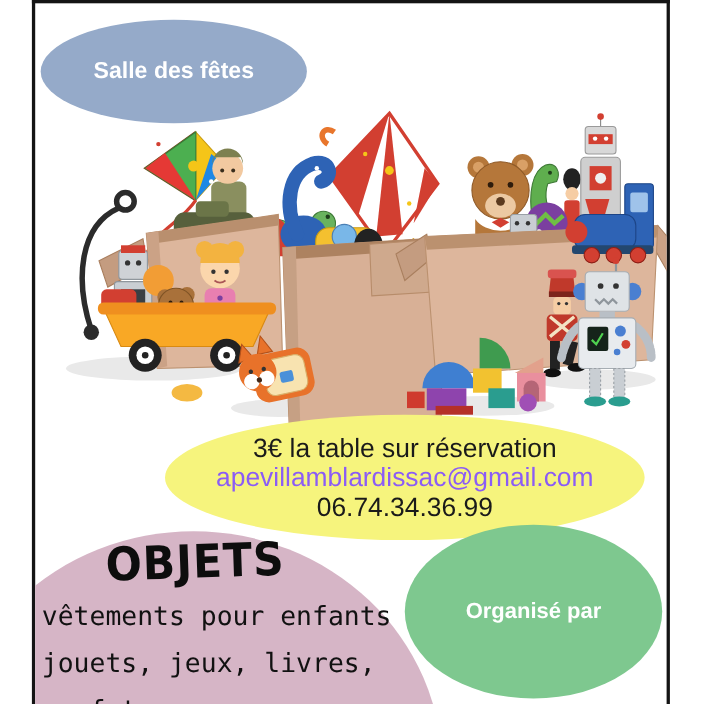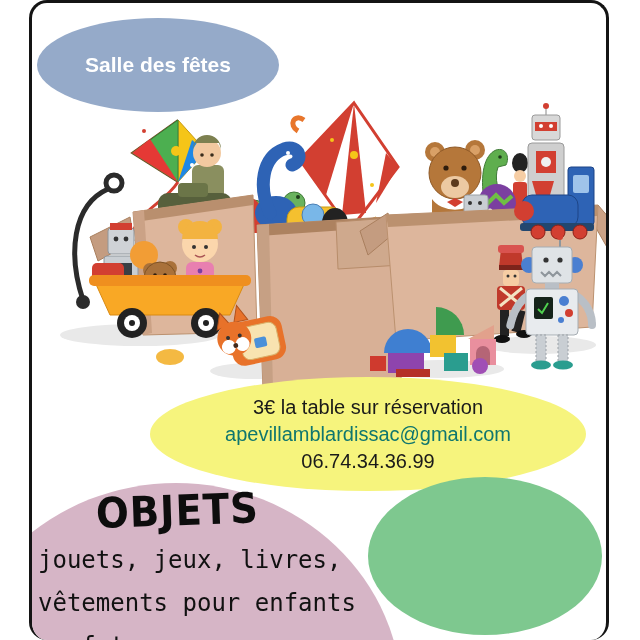--- a/index.html
+++ b/index.html
@@ -1,27 +1,27 @@
 <!DOCTYPE html>
 <html><head>
 <meta charset="utf-8">
 <style>
   html,body{margin:0;padding:0;background:#ffffff;}
   .stage{position:relative;width:640px;height:640px;background:#ffffff;overflow:hidden;
          font-family:"Liberation Sans", sans-serif;}
   .poster{position:absolute;left:29px;top:0;width:580px;height:640px;box-sizing:border-box;
           border-left:3px solid #141414;border-right:3px solid #141414;border-top:3px solid #141414;
-          background:#ffffff;overflow:hidden;border-radius:18px;}
+          background:#ffffff;overflow:hidden;}
   .bubble{position:absolute;border-radius:50%;display:flex;flex-direction:column;
           align-items:center;justify-content:center;text-align:center;}
   .venue{left:5px;top:15px;width:242px;height:94px;background:#95aac9;}
   .venue .ln{color:#ffffff;font-weight:bold;font-size:21px;line-height:26px;}
   .reserve{left:118px;top:374px;width:436px;height:114px;background:#f6f47d;}
-  .reserve .ln{color:#1a1a1a;font-size:20px;line-height:27px;}
-  .reserve .email{color:#0f766e;}
+  .reserve .ln{color:#1a1a1a;font-size:24px;line-height:27px;}
+  .reserve .email{color:#8b5cf6;}
   .items{left:-82px;top:480px;width:452px;height:430px;background:#d6b5c6;}
   .items-title{position:absolute;left:64px;top:486px;font-size:42px;font-weight:bold;color:#0d0d0d;
           letter-spacing:1px;transform:rotate(-2deg) scaleX(0.92);transform-origin:left center;
           font-family:"DejaVu Sans", sans-serif;}
   .items-lines{position:absolute;left:6px;top:536px;width:372px;
           font-family:"DejaVu Sans Mono", monospace;font-size:24px;color:#111111;}
   .items-lines .ln{line-height:43px;white-space:nowrap;}
   .organizer{left:336px;top:474px;width:234px;height:158px;background:#7ec88f;}
   .organizer .ln{color:#ffffff;font-weight:bold;font-size:20px;line-height:27px;}
   .illu{position:absolute;left:0;top:92px;width:576px;height:320px;}
@@ -327,22 +327,23 @@
 
     <div class="bubble reserve">
       <div class="ln">3€ la table sur réservation</div>
       <div class="ln email">apevillamblardissac@gmail.com</div>
       <div class="ln">06.74.34.36.99</div>
     </div>
 
     <div class="bubble items"></div>
     <div class="items-title">OBJETS</div>
     <div class="items-lines">
+      <div class="ln">vêtements pour enfants</div>
       <div class="ln">jouets, jeux, livres,</div>
-      <div class="ln">vêtements pour enfants</div>
       <div class="ln">ou futures mamans</div>
     </div>
 
     <div class="bubble organizer">
+      <div class="ln">Organisé par</div>
     </div>
 
   </div>
 </div>
 
 </body></html>

